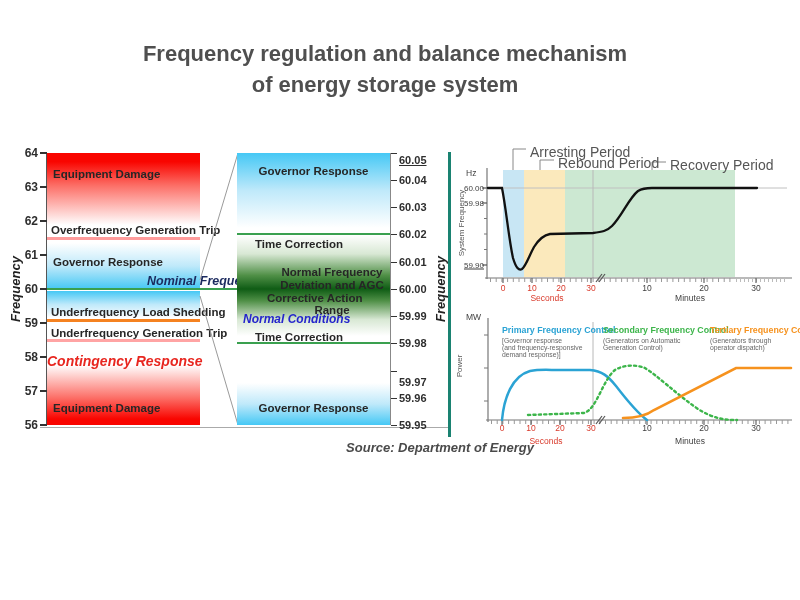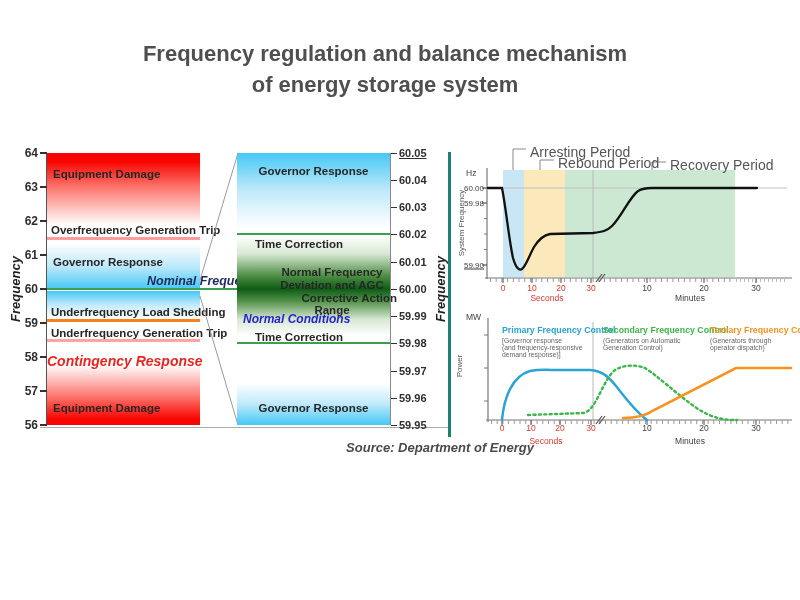--- a/index.html
+++ b/index.html
@@ -87,48 +87,48 @@
     <div class="abs" style="left:0;top:0;width:100%;height:75px;background:linear-gradient(to bottom,#45c8f5 0%,#bfe9fa 50%,#ffffff 100%);"></div>
     <div class="abs" style="left:0;top:80px;width:100%;height:2px;background:#3aa04f;"></div>
     <div class="abs" style="left:0;top:82px;width:100%;height:54px;background:linear-gradient(to bottom,#ffffff 0%,#d8e8d4 35%,#4f8f46 75%,#0f5c15 100%);"></div>
     <div class="abs" style="left:0;top:136px;width:100%;height:47px;background:linear-gradient(to bottom,#0f5c15 0%,#4f8f46 25%,#d8e8d4 65%,#ffffff 100%);"></div>
     <div class="abs" style="left:0;top:189px;width:100%;height:2px;background:#3aa04f;"></div>
     <div class="abs" style="left:0;top:230px;width:100%;height:42px;background:linear-gradient(to top,#45c8f5 0%,#bfe9fa 50%,#ffffff 100%);"></div>
     <span class="lbl lblc" style="top:18px;">Governor Response</span>
     <span class="lbl" style="left:18px;top:91px;">Time Correction</span>
     <span class="lbl" style="left:30px;top:119px;width:130px;text-align:center;">Normal Frequency</span>
     <span class="lbl" style="left:30px;top:132px;width:130px;text-align:center;">Deviation and AGC</span>
-    <span class="lbl" style="left:30px;top:145px;width:130px;text-align:right;">Corrective Action</span>
+    <span class="lbl" style="left:30px;top:145px;width:130px;text-align:left;">Corrective Action</span>
     <span class="lbl" style="left:30px;top:157px;width:130px;text-align:center;">Range</span>
     <span class="lbl" style="left:6px;top:166px;color:#2525cc;font-style:italic;font-weight:700;font-size:12px;">Normal Conditions</span>
     <span class="lbl" style="left:18px;top:184px;">Time Correction</span>
     <span class="lbl lblc" style="top:255px;">Governor Response</span>
   </div>
 
   <div class="abs" style="left:390px;top:153px;width:1px;height:272px;background:#888;"></div>
   <div class="abs tick" style="left:391px;top:152.5px;width:6px;height:1.5px;"></div>
   <div class="abs tick" style="left:391px;top:179.5px;width:6px;height:1.5px;"></div>
   <div class="abs tick" style="left:391px;top:206.5px;width:6px;height:1.5px;"></div>
   <div class="abs tick" style="left:391px;top:233.5px;width:6px;height:1.5px;"></div>
   <div class="abs tick" style="left:391px;top:261.5px;width:6px;height:1.5px;"></div>
   <div class="abs tick" style="left:391px;top:288.5px;width:6px;height:1.5px;"></div>
   <div class="abs tick" style="left:391px;top:315.5px;width:6px;height:1.5px;"></div>
   <div class="abs tick" style="left:391px;top:342.5px;width:6px;height:1.5px;"></div>
   <div class="abs tick" style="left:391px;top:370.5px;width:6px;height:1.5px;"></div>
   <div class="abs tick" style="left:391px;top:397.5px;width:6px;height:1.5px;"></div>
   <div class="abs tick" style="left:391px;top:424.5px;width:6px;height:1.5px;"></div>
-  <span class="abs cy ytickM" style="left:399px;top:153px;text-decoration:underline;">60.05</span>
+  <span class="abs cy ytickM" style="left:399px;top:160px;text-decoration:underline;">60.05</span>
   <span class="abs cy ytickM" style="left:399px;top:180px;">60.04</span>
   <span class="abs cy ytickM" style="left:399px;top:207px;">60.03</span>
   <span class="abs cy ytickM" style="left:399px;top:234px;">60.02</span>
   <span class="abs cy ytickM" style="left:399px;top:262px;">60.01</span>
   <span class="abs cy ytickM" style="left:399px;top:289px;">60.00</span>
   <span class="abs cy ytickM" style="left:399px;top:316px;">59.99</span>
   <span class="abs cy ytickM" style="left:399px;top:343px;">59.98</span>
-  <span class="abs cy ytickM" style="left:399px;top:371px;">59.97</span>
+  <span class="abs cy ytickM" style="left:399px;top:382px;">59.97</span>
   <span class="abs cy ytickM" style="left:399px;top:398px;">59.96</span>
   <span class="abs cy ytickM" style="left:399px;top:425px;">59.95</span>
   <div class="abs rot" style="left:440px;top:289px;font-size:13px;font-weight:700;font-style:italic;color:#222;">Frequency</div>
 
   <div class="abs" style="left:448px;top:152px;width:2.5px;height:285px;background:#1a8271;"></div>
 
   <svg class="abs" style="left:450px;top:140px;" width="350" height="170">
     <rect x="53" y="30" width="21" height="107" fill="#c8e6f4"></rect>
     <rect x="74" y="30" width="41" height="107" fill="#fbe9bc"></rect>
     <rect x="115" y="30" width="170" height="107" fill="#cce8d2"></rect>

